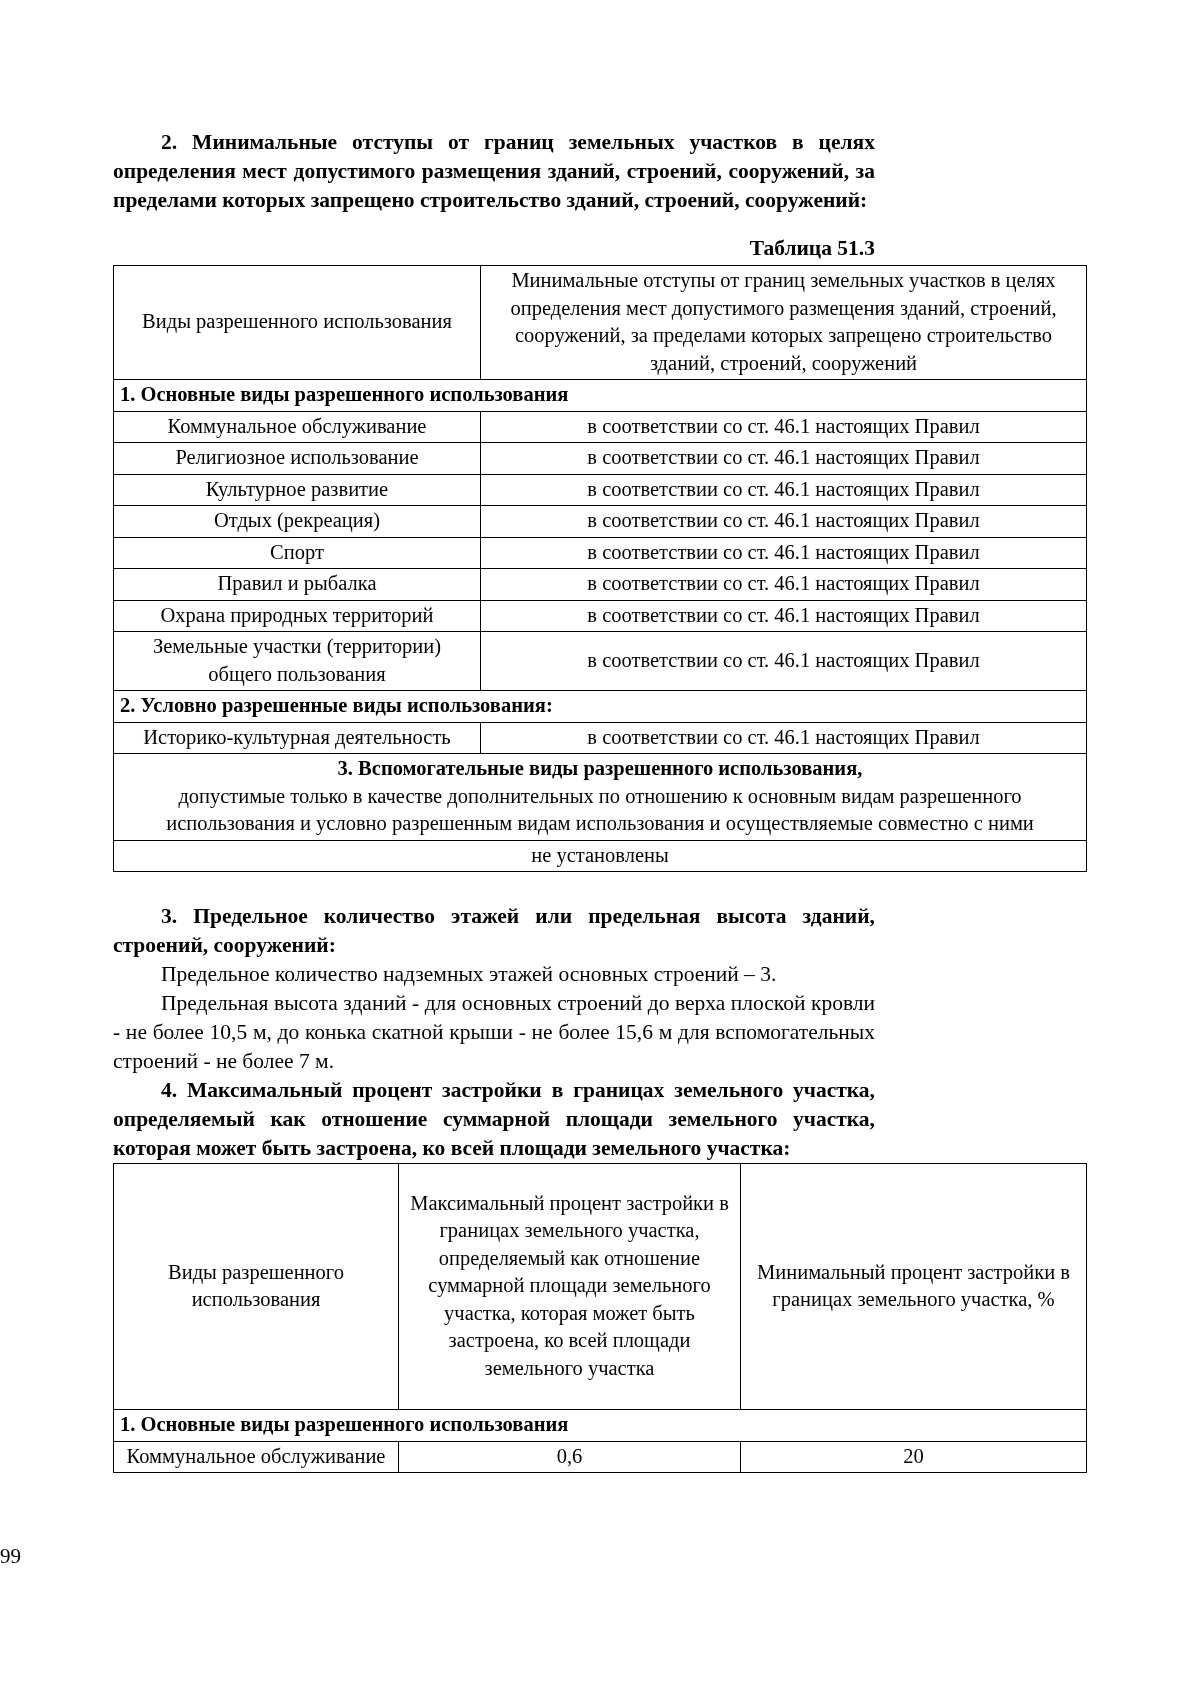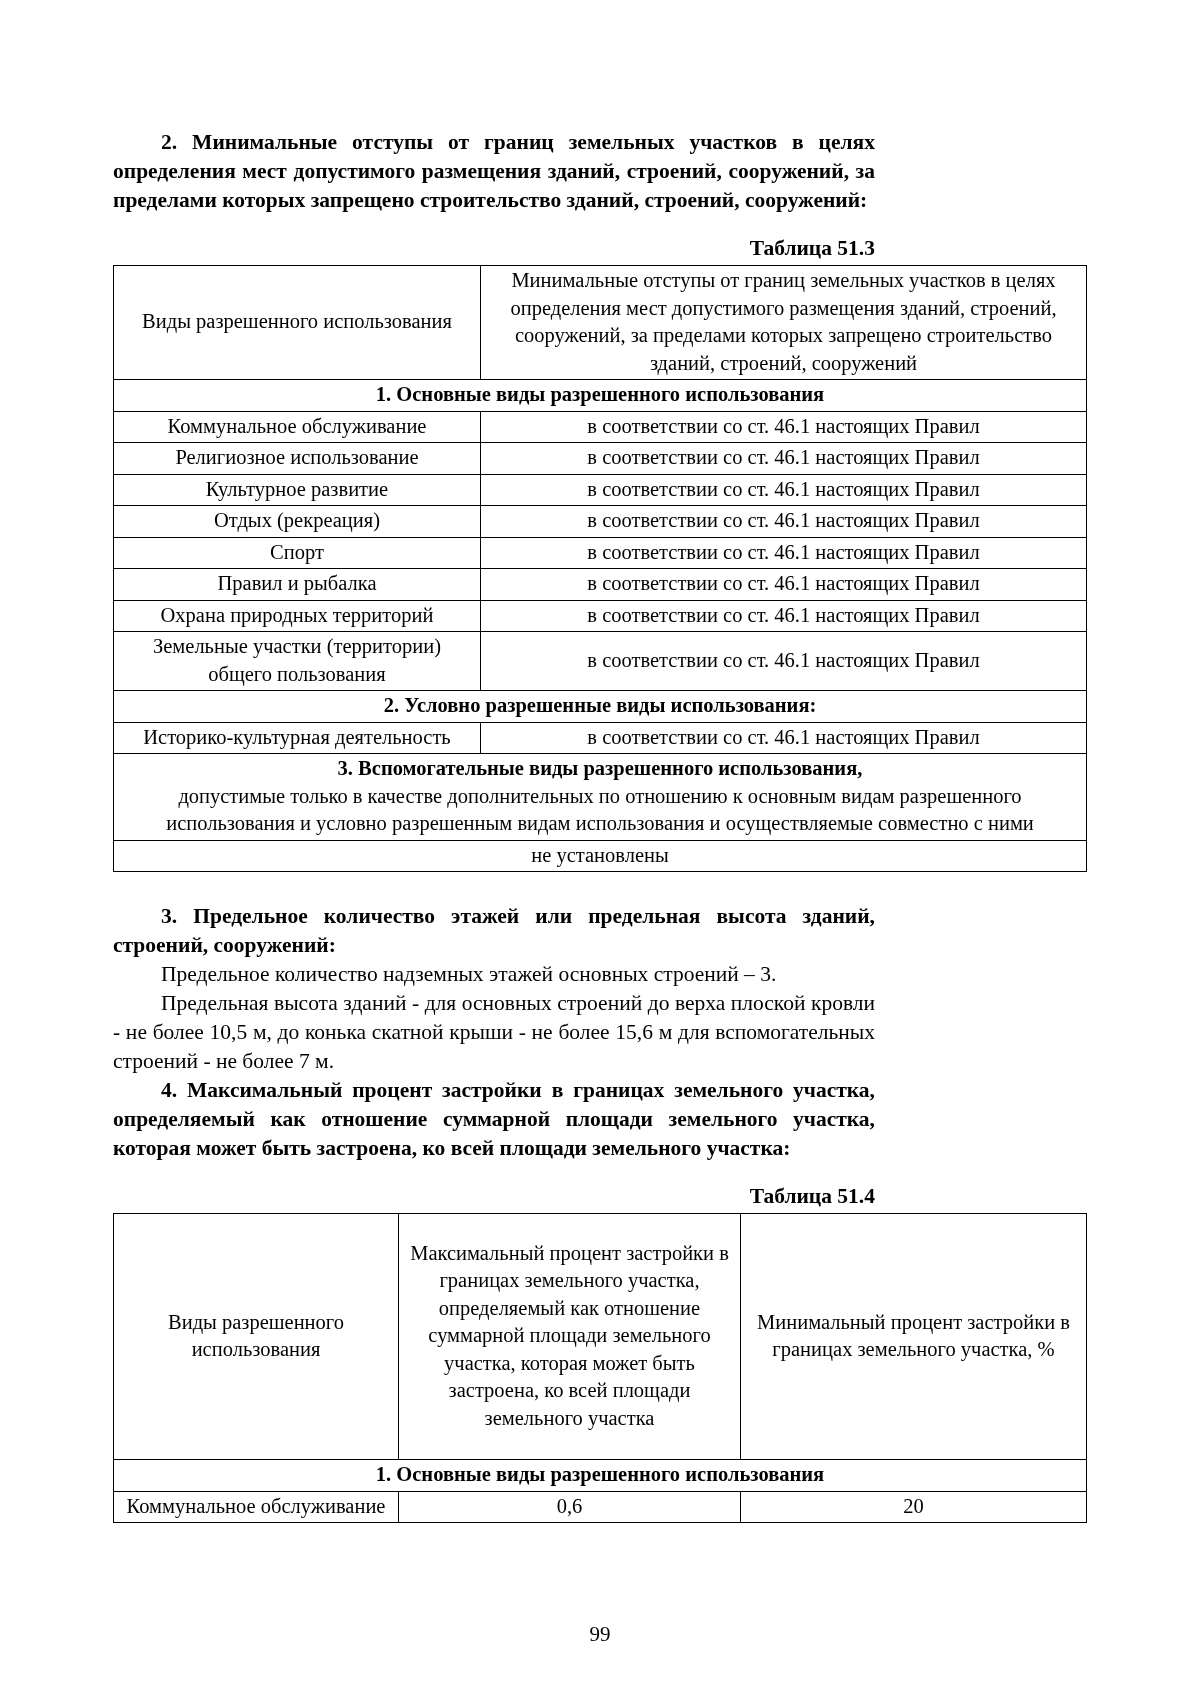--- a/index.html
+++ b/index.html
@@ -53,34 +53,33 @@
     border: 1.6px solid #000000;
     font-size: 20.5px;
     line-height: 27.5px;
     padding: 1px 6px 2px 6px;
     vertical-align: middle;
     margin-top: 40px;
   }
   .c-left { text-align: center; padding-left: 9px; }
   .c-center { text-align: center; }
   .bold { font-weight: bold; }
-  .sect-row { text-align: center; font-weight: bold; }
+  .sect-row { text-align: left; font-weight: bold; }
   .hdr-cell { text-align: center; vertical-align: middle; }
   .t3-col1 { width: 367px; }
   .t3-col2 { width: 606px; }
   .t4-col1 { width: 285px; }
   .t4-col2 { width: 342px; }
   .t4-col3 { width: 346px; }
   .gap-md { height: 30px; }
   .pagenum {
     position: absolute;
     left: 0;
-    top: 1622px;
+    top: 1544px;
     width: 1200px;
-    text-align: center;
     font-size: 21px;
     font-family: "Liberation Serif", "DejaVu Serif", serif;
   }
 </style>
 </head>
 <body>
 
 <div class="page">
 
   <p class="para bold indent">2. Минимальные отступы от границ земельных участков в целях определения мест допустимого размещения зданий, строений, сооружений, за пределами которых запрещено строительство зданий, строений, сооружений:</p>
@@ -152,21 +151,20 @@
   </table>
 
   <div class="gap-md"></div>
 
   <p class="para bold indent">3. Предельное количество этажей или предельная высота зданий, строений, сооружений:</p>
   <p class="para indent">Предельное количество надземных этажей основных строений – 3.</p>
   <p class="para indent">Предельная высота зданий - для основных строений до верха плоской кровли - не более 10,5 м, до конька скатной крыши - не более 15,6 м для вспомогательных строений - не более 7 м.</p>
 
   <p class="para bold indent">4. Максимальный процент застройки в границах земельного участка, определяемый как отношение суммарной площади земельного участка, которая может быть застроена, ко всей площади земельного участка:</p>
 
-  <div class="tbl-caption">Таблица 51.4</div>
 
   <table class="doc">
     <colgroup>
         <col class="t4-col1">
         <col class="t4-col2">
         <col class="t4-col3">
       </colgroup>
     <tbody>
       <tr>
         <td class="hdr-cell" style="height:242px;">Виды разрешенного использования</td>

